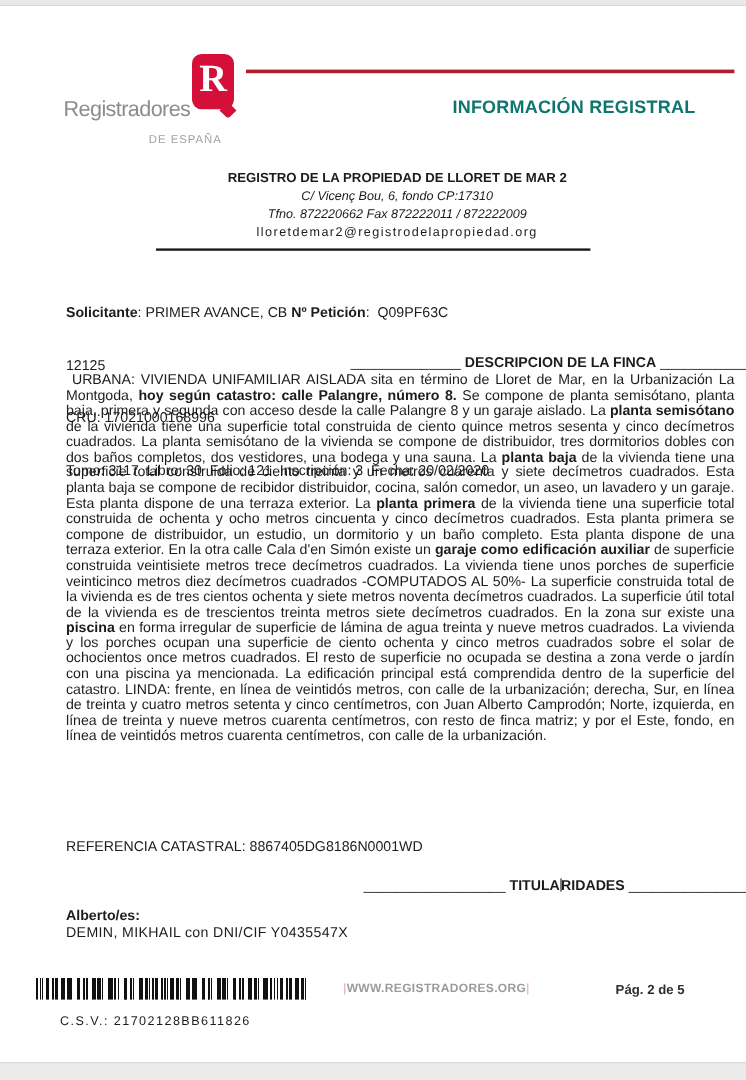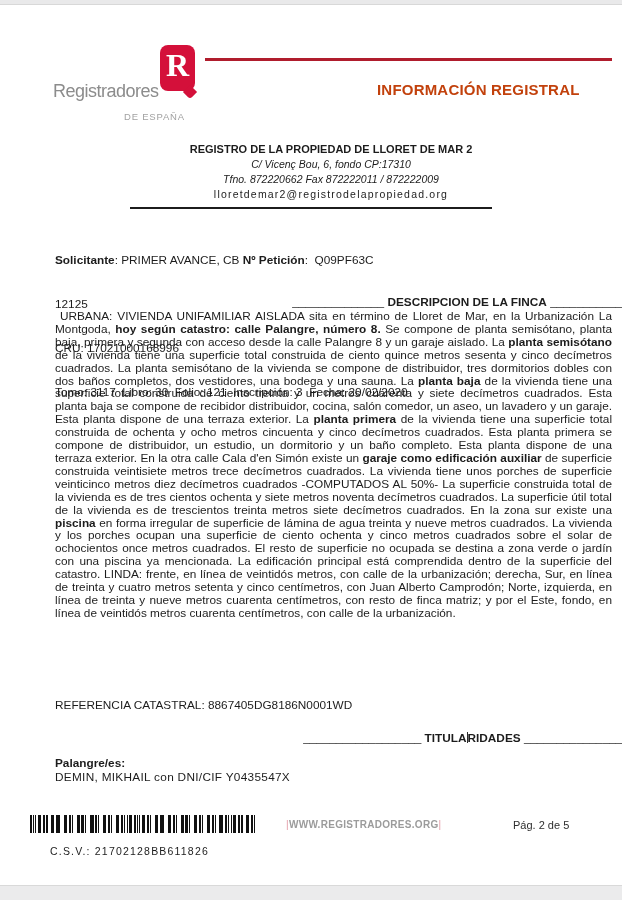--- a/index.html
+++ b/index.html
@@ -8,21 +8,21 @@
   .paper{position:absolute;left:0;top:4px;width:622px;height:881px;background:#ffffff;border-top:1px solid #d8d8d8;}
   .bottom-strip{position:absolute;left:0;top:885px;width:622px;height:15px;background:#ebebec;border-top:1px solid #d9d9d9;}
 
   
   .logo-text{position:absolute;left:53px;top:76px;font-size:18px;color:#8c8c8c;letter-spacing:-0.5px;}
   .logo-sub{position:absolute;left:124px;top:106px;font-size:9.5px;color:#a2a2a2;letter-spacing:0.8px;}
   .logo-mark{position:absolute;left:160px;top:40px;width:35px;height:46px;background:#d4103a;border-radius:8px;}
   .logo-mark .glyph{position:absolute;left:0;top:2px;width:100%;text-align:center;color:#ffffff;font-size:32px;font-weight:bold;font-family:"Liberation Serif",serif;}
   .logo-tail{position:absolute;left:185px;top:82px;width:10px;height:10px;background:#d4103a;transform:rotate(45deg);border-radius:0 0 3px 0;}
   .red-rule{position:absolute;left:205px;top:53px;width:407px;height:3px;background:#b01d2d;}
-  .info-registral{position:absolute;left:377px;top:76px;font-size:15px;font-weight:bold;color:#c2410c;letter-spacing:0.2px;}
+  .info-registral{position:absolute;left:377px;top:76px;font-size:15px;font-weight:bold;color:#0f766e;letter-spacing:0.2px;}
 
   
   .mono{font-family:Liberation Sans, sans-serif;color:#1c1c1c;padding-left:20px;}
   .office{position:absolute;left:0;top:137px;width:622px;text-align:center;line-height:15px;font-size:10.5px;}
   .office .name{font-weight:bold;font-size:11px;}
   .office .it{font-style:italic;}
   .office .email{letter-spacing:1.2px;}
   .office-rule{position:absolute;left:130px;top:202px;width:362px;height:2px;background:#1c1c1c;}
 
   .request{position:absolute;left:35px;top:219px;width:557px;font-size:11.8px;line-height:14.6px;white-space:pre-wrap;}
@@ -43,21 +43,21 @@
 
   
   .barcode{position:absolute;left:30px;top:810px;width:226px;height:18px;
     background:
       repeating-linear-gradient(90deg,#111 0px,#111 2px,transparent 2px,transparent 3px,#111 3px,#111 4px,transparent 4px,transparent 8px,#111 8px,#111 11px,transparent 11px,transparent 13px),
       repeating-linear-gradient(90deg,transparent 0px,transparent 5px,#111 5px,#111 6px,transparent 6px,transparent 17px,#111 17px,#111 18px,transparent 18px,transparent 23px);
     background-color:#fff;}
   .csv{position:absolute;left:30px;top:840px;font-size:10.5px;letter-spacing:1.2px;}
   .site{position:absolute;left:286px;top:814px;font-size:10px;font-weight:bold;color:#9b9b9b;letter-spacing:0.3px;}
   .site .bar{color:#e39aa5;font-weight:normal;}
-  .pagenum{position:absolute;left:513px;top:814px;font-size:11px;font-weight:normal;color:#2e2e2e;}
+  .pagenum{position:absolute;left:513px;top:814px;font-size:11px;font-weight:bold;color:#2e2e2e;}
 </style>
 </head>
 <body>
 
 <div class="page">
   <div class="paper">
 
     <div class="logo-text">Registradores</div>
     <div class="logo-sub">DE ESPAÑA</div>
     <div class="logo-mark">
@@ -82,21 +82,21 @@
       <div>Tomo: 3117  Libro: 30  Folio: 121  Inscripción: 3  Fecha: 20/02/2020</div>
     </div>
 
     <div class="sec-head head-desc mono"><span>______________ </span><span class="b">DESCRIPCION DE LA FINCA</span><span> ______________</span></div>
 
     <div class="body-text mono"><span> URBANA: VIVIENDA UNIFAMILIAR AISLADA sita en término de Lloret de Mar, en la Urbanización La Montgoda, </span><span class="b">hoy según catastro: calle Palangre, número 8.</span><span> Se compone de planta semisótano, planta baja, primera y segunda con acceso desde la calle Palangre 8 y un garaje aislado. La </span><span class="b">planta semisótano</span><span> de la vivienda tiene una superficie total construida de ciento quince metros sesenta y cinco decímetros cuadrados. La planta semisótano de la vivienda se compone de distribuidor, tres dormitorios dobles con dos baños completos, dos vestidores, una bodega y una sauna. La </span><span class="b">planta baja</span><span> de la vivienda tiene una superficie total construida de ciento treinta y un metros cuarenta y siete decímetros cuadrados. Esta planta baja se compone de recibidor distribuidor, cocina, salón comedor, un aseo, un lavadero y un garaje. Esta planta dispone de una terraza exterior. La </span><span class="b">planta primera</span><span> de la vivienda tiene una superficie total construida de ochenta y ocho metros cincuenta y cinco decímetros cuadrados. Esta planta primera se compone de distribuidor, un estudio, un dormitorio y un baño completo. Esta planta dispone de una terraza exterior. En la otra calle Cala d'en Simón existe un </span><span class="b">garaje como edificación auxiliar</span><span> de superficie construida veintisiete metros trece decímetros cuadrados. La vivienda tiene unos porches de superficie veinticinco metros diez decímetros cuadrados -COMPUTADOS AL 50%- La superficie construida total de la vivienda es de tres cientos ochenta y siete metros noventa decímetros cuadrados. La superficie útil total de la vivienda es de trescientos treinta metros siete decímetros cuadrados. En la zona sur existe una </span><span class="b">piscina</span><span> en forma irregular de superficie de lámina de agua treinta y nueve metros cuadrados. La vivienda y los porches ocupan una superficie de ciento ochenta y cinco metros cuadrados sobre el solar de ochocientos once metros cuadrados. El resto de superficie no ocupada se destina a zona verde o jardín con una piscina ya mencionada. La edificación principal está comprendida dentro de la superficie del catastro. LINDA: frente, en línea de veintidós metros, con calle de la urbanización; derecha, Sur, en línea de treinta y cuatro metros setenta y cinco centímetros, con Juan Alberto Camprodón; Norte, izquierda, en línea de treinta y nueve metros cuarenta centímetros, con resto de finca matriz; y por el Este, fondo, en línea de veintidós metros cuarenta centímetros, con calle de la urbanización.</span></div>
     <div class="referencia mono">REFERENCIA CATASTRAL: 8867405DG8186N0001WD</div>
 
     <div class="sec-head head-titu mono"><span>__________________ </span><span class="b">TITULA</span><span class="caret"></span><span class="b">RIDADES</span><span> __________________</span></div>
 
-    <div class="titular-label mono">Palangre/es:</div>
+    <div class="titular-label mono">Alberto/es:</div>
     <div class="titular-value mono">DEMIN, MIKHAIL con DNI/CIF Y0435547X</div>
 
     <div class="barcode"></div>
     <div class="csv mono">C.S.V.: 21702128BB611826</div>
     <div class="site"><span class="bar">|</span><span>WWW.REGISTRADORES.ORG</span><span class="bar">|</span></div>
     <div class="pagenum">Pág. 2 de 5</div>
 
   </div>
   <div class="bottom-strip"></div>
 </div>

